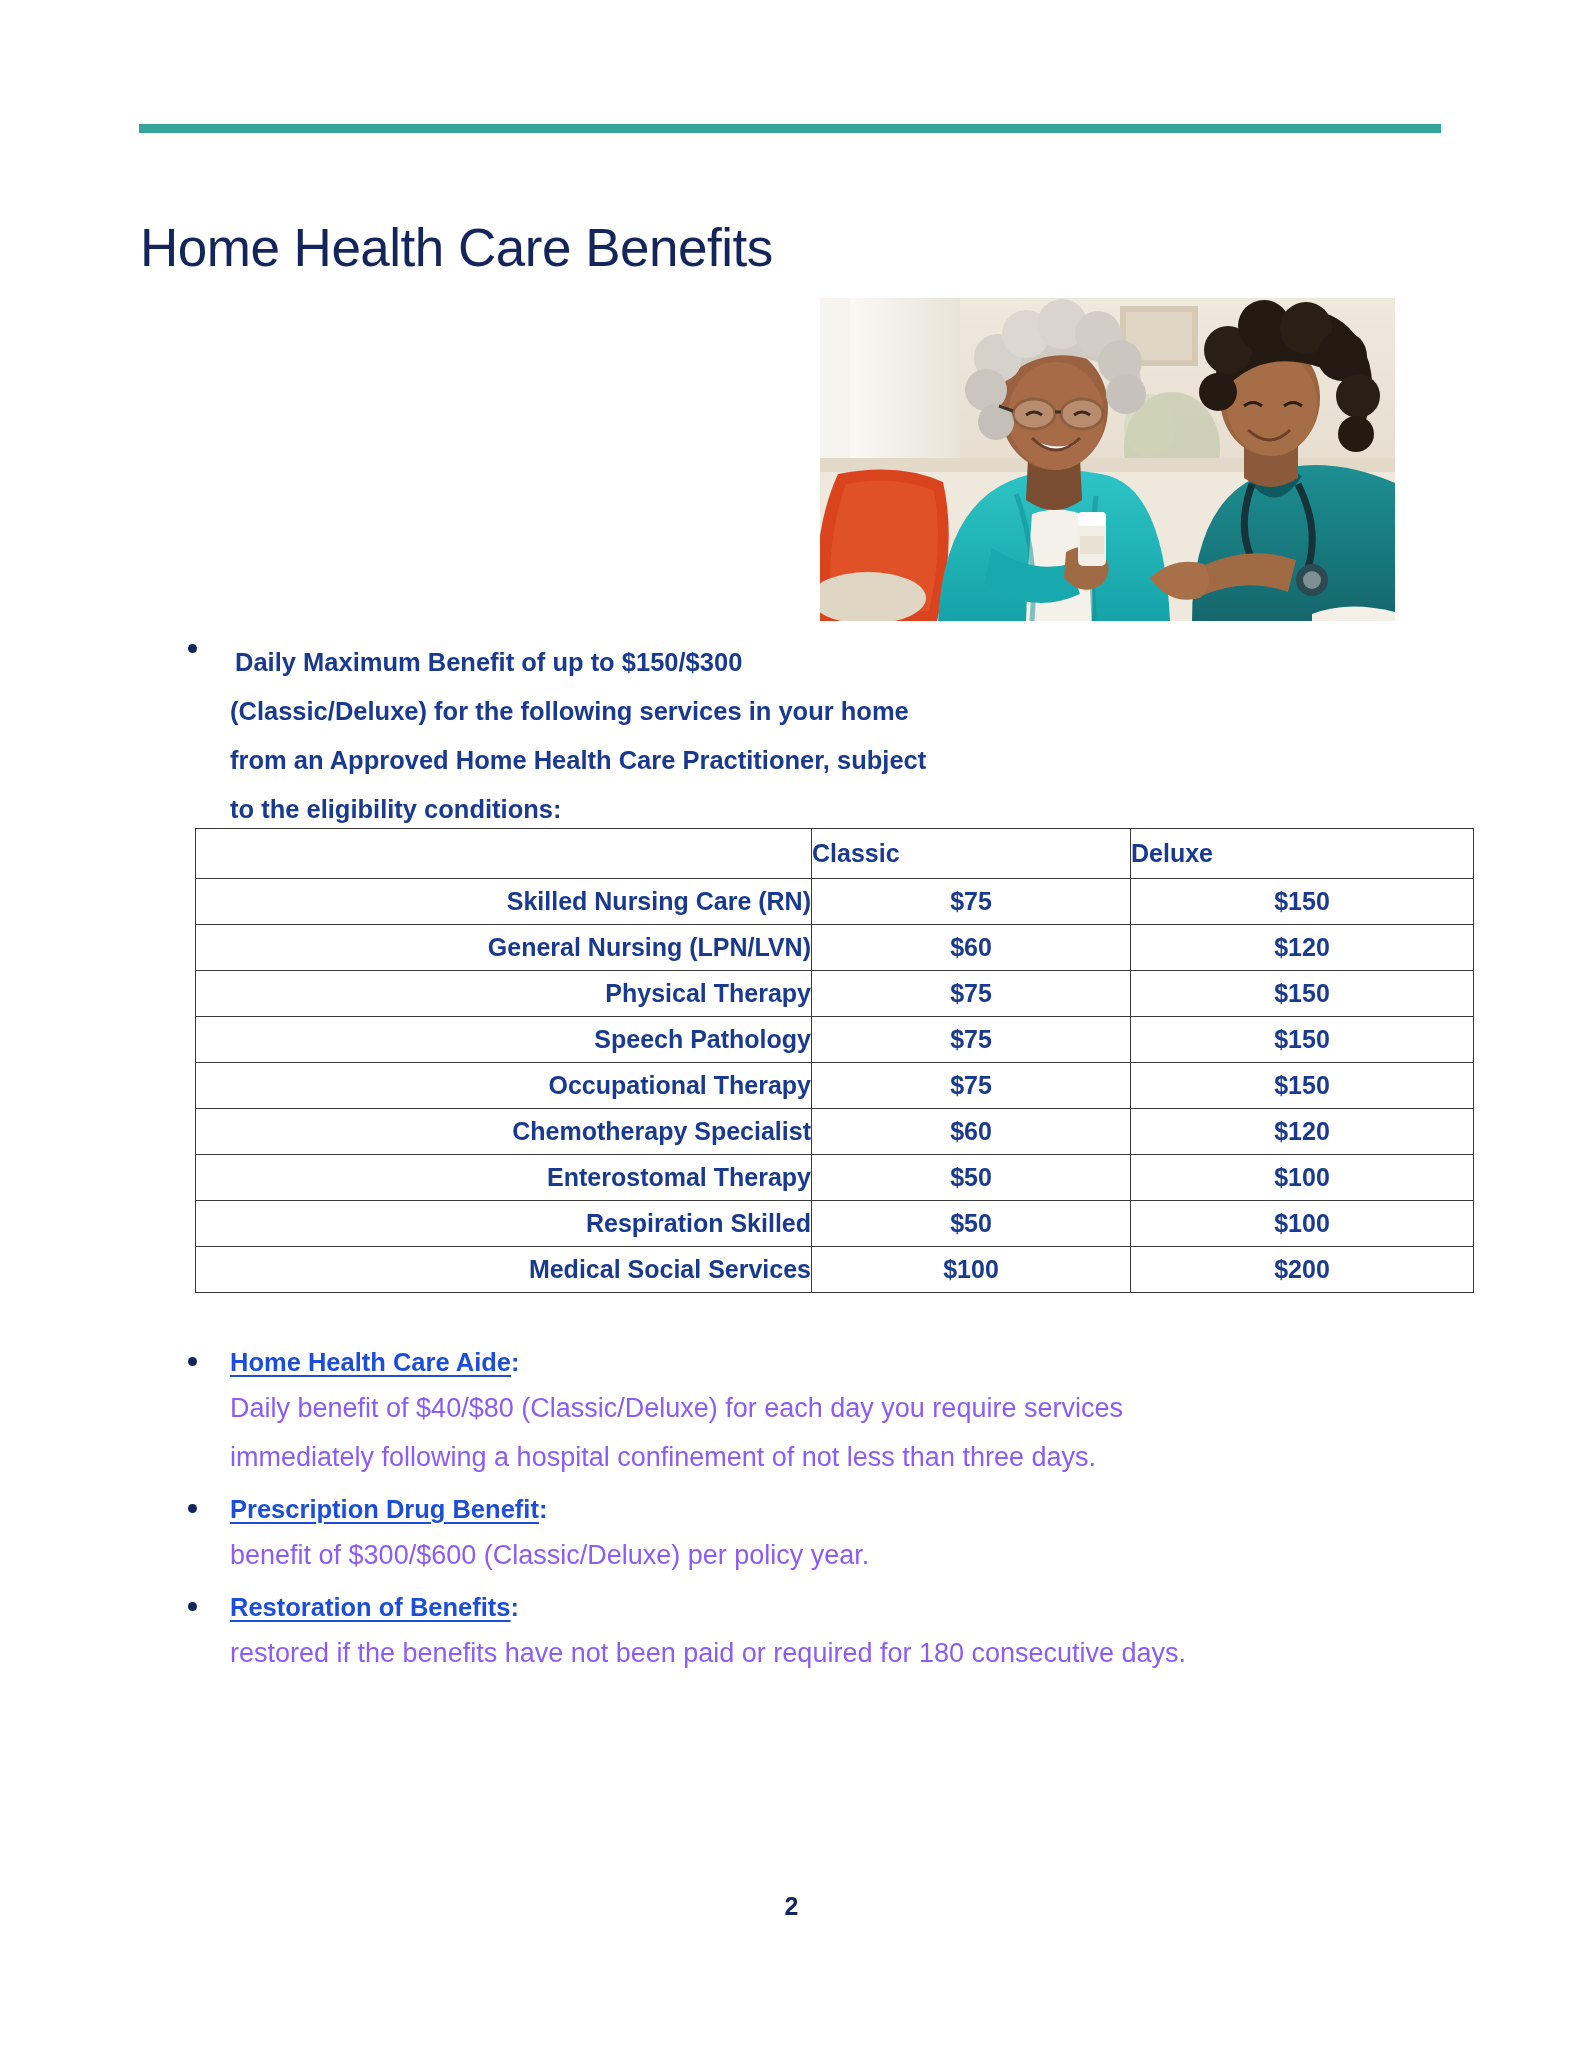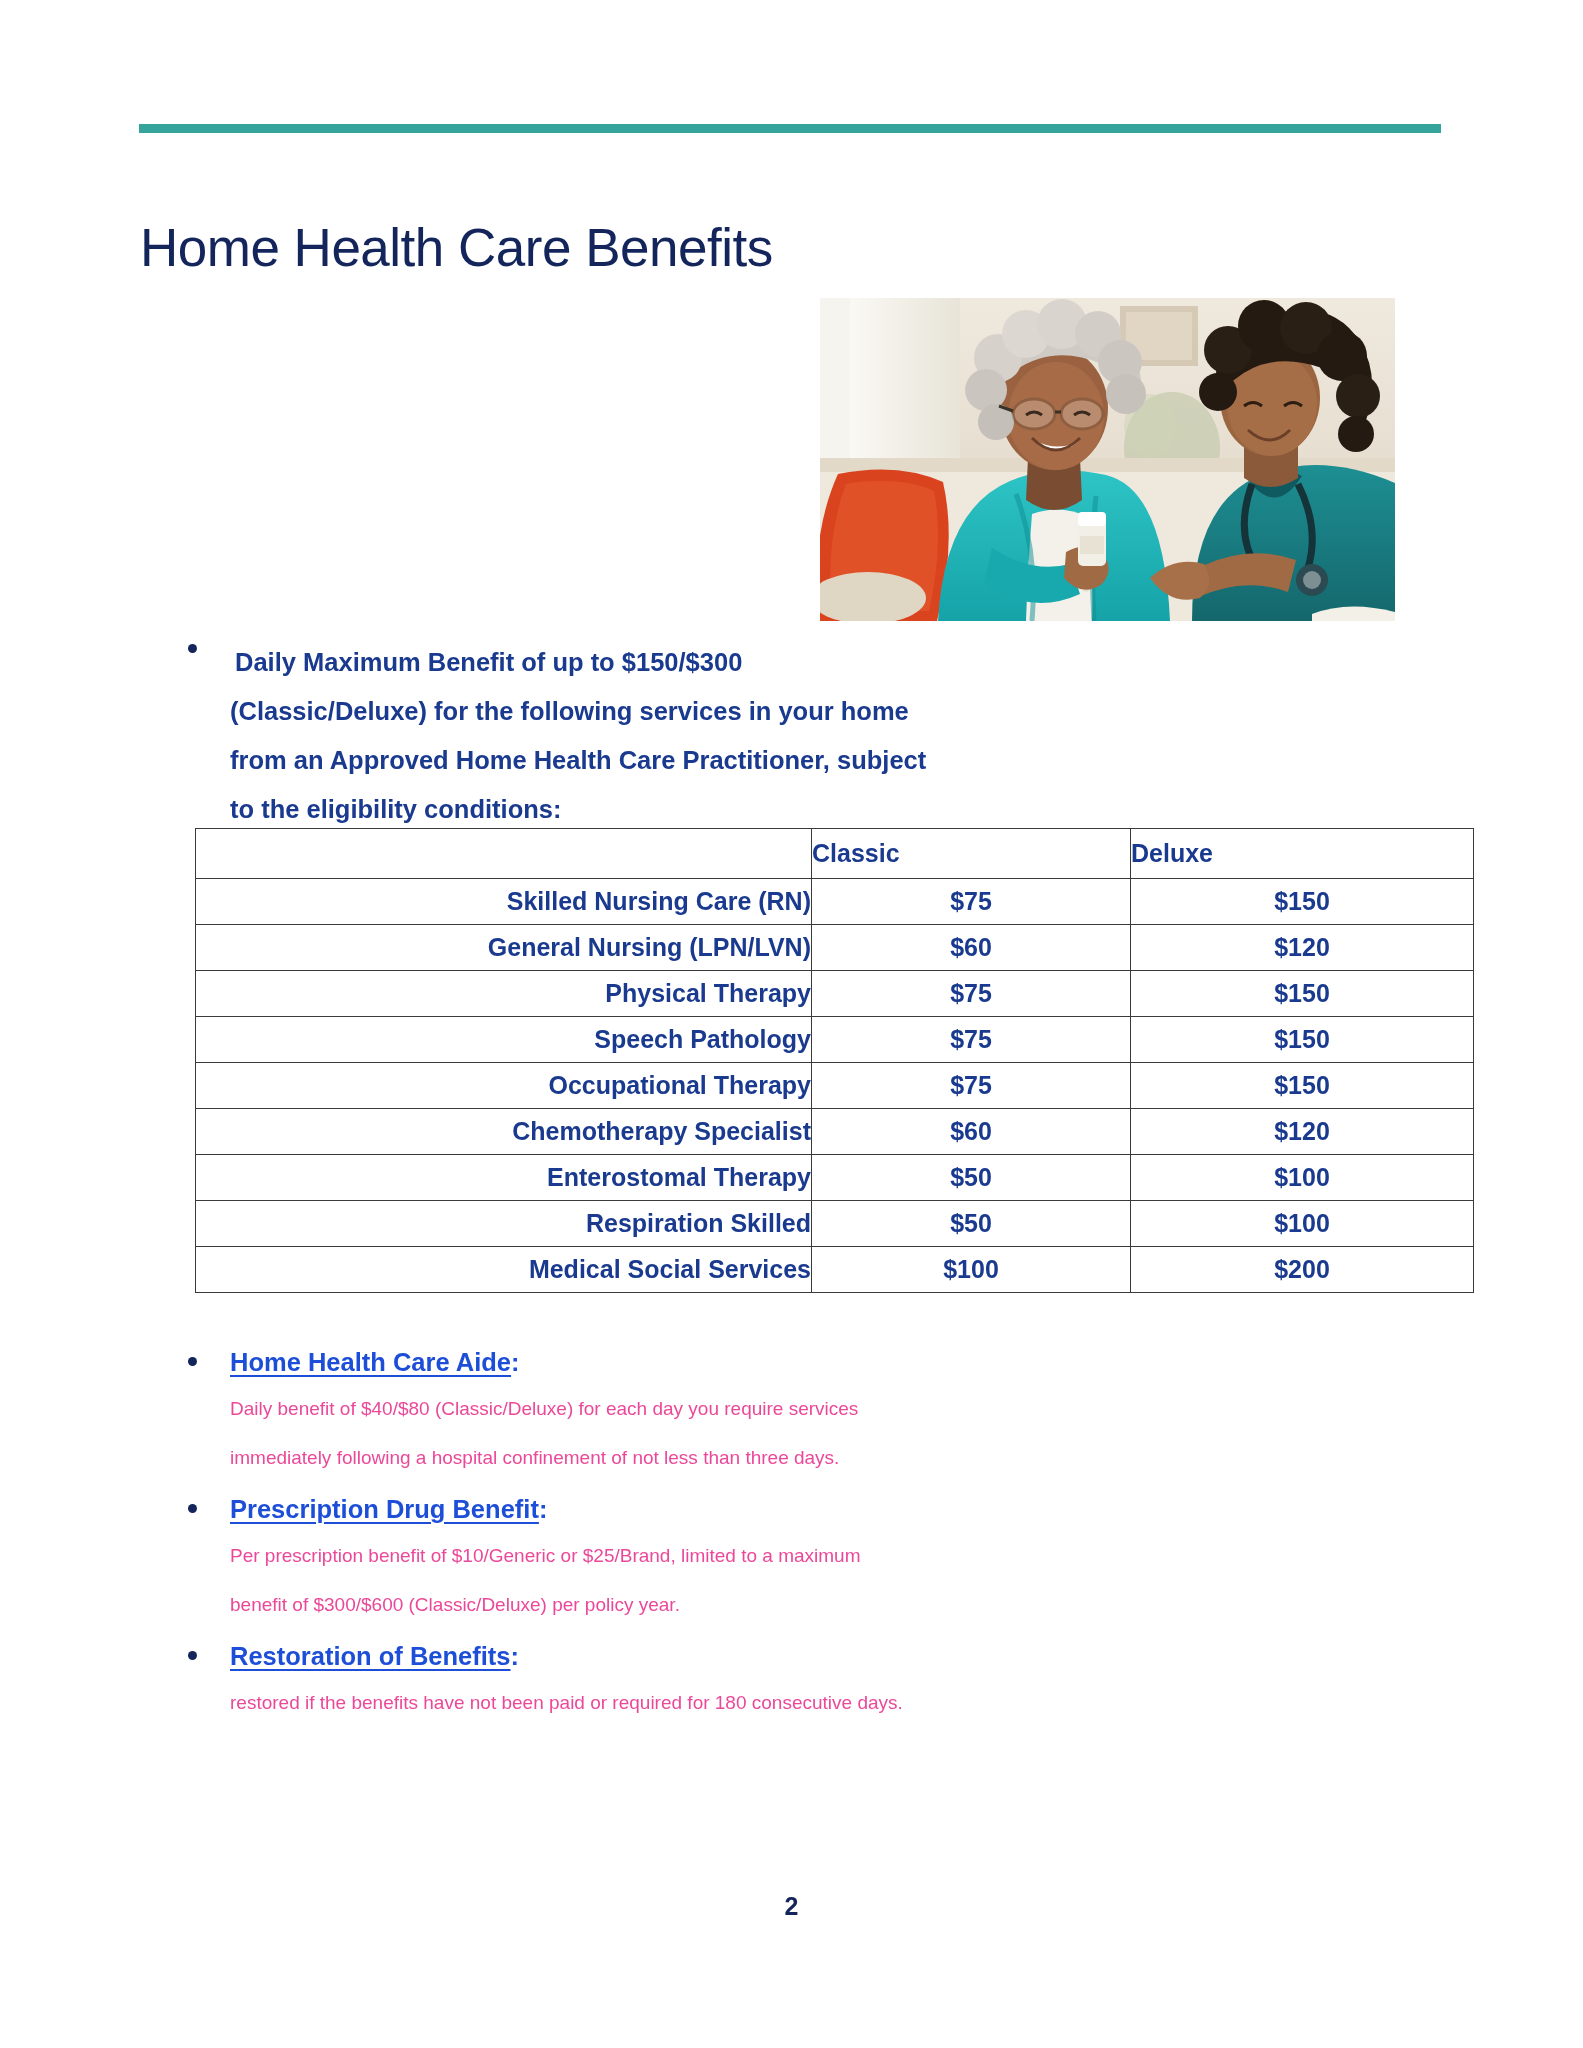--- a/index.html
+++ b/index.html
@@ -145,23 +145,23 @@
     font-weight: bold;
     color: #1d4ed8;
     line-height: 44px;
     display: block;
   }
   .detail-heading .hd-underline {
     text-decoration: underline;
     text-underline-offset: 4px;
   }
   .detail-text {
-    font-size: 19px;
+    font-size: 27px;
     font-weight: normal;
-    color: #ec4899;
+    color: #8b5cf6;
     line-height: 49px;
     display: block;
   }
   .detail-text span { display: block; }
 
   
   .page-number {
     position: absolute;
     left: 0;
     top: 1892px;
@@ -376,21 +376,20 @@
           <span>immediately following a hospital confinement of not less than three days.</span>
         </span>
       </div>
     </div>
 
     <div class="detail-item">
       <span class="detail-bullet"></span>
       <div class="detail-body">
         <span class="detail-heading"><span class="hd-underline">Prescription Drug Benefit</span><span>:</span></span>
         <span class="detail-text">
-          <span>Per prescription benefit of $10/Generic or $25/Brand, limited to a maximum</span>
           <span>benefit of $300/$600 (Classic/Deluxe) per policy year.</span>
         </span>
       </div>
     </div>
 
     <div class="detail-item">
       <span class="detail-bullet"></span>
       <div class="detail-body">
         <span class="detail-heading"><span class="hd-underline">Restoration of Benefits</span><span>:</span></span>
         <span class="detail-text">

